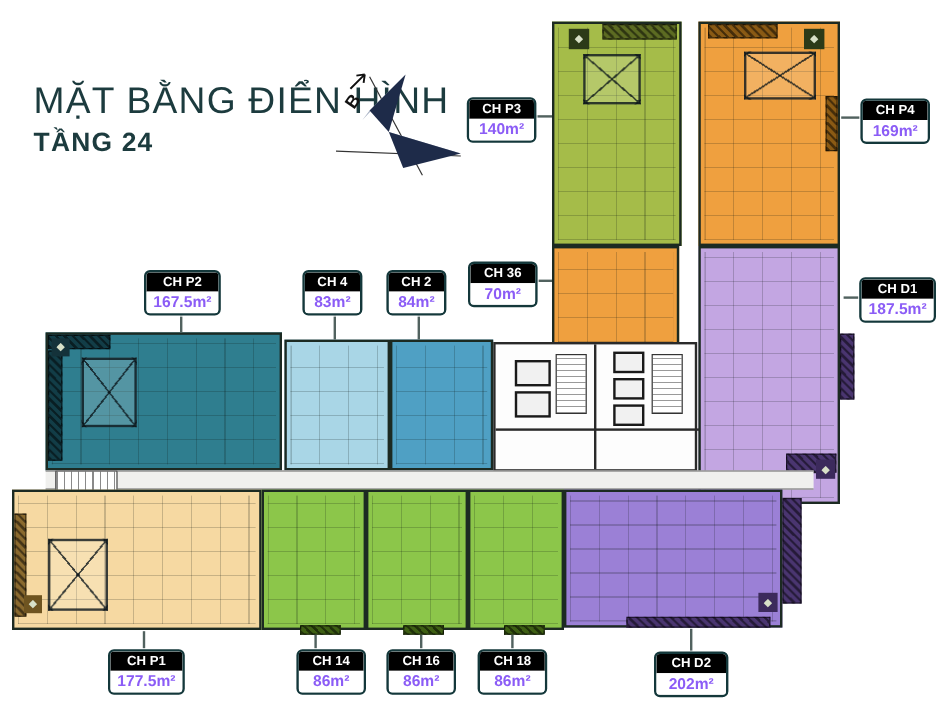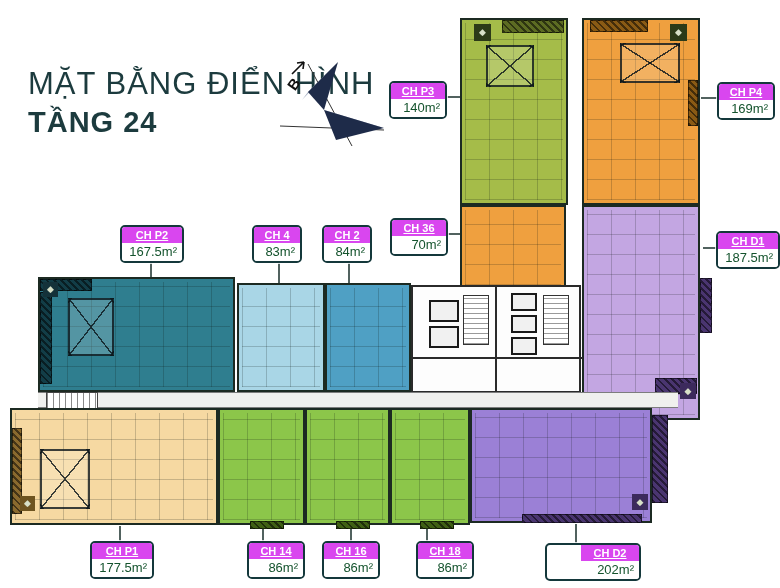--- a/index.html
+++ b/index.html
@@ -2,21 +2,21 @@
 <html><head>
 <meta charset="utf-8">
 <style>
   html,body{margin:0;padding:0;background:#fff;}
   .stage{position:relative;width:780px;height:588px;background:#ffffff;overflow:hidden;
          font-family:"Liberation Sans",sans-serif;}
 
   
   .title{position:absolute;left:28px;top:66px;color:#1c3b3e;}
   .title .t1{font-size:31px;letter-spacing:1px;font-weight:500;}
-  .title .t2{font-size:29px;font-weight:800;letter-spacing:1px;margin-top:4px;}
+  .title .t2{font-size:22px;font-weight:800;letter-spacing:1px;margin-top:4px;}
 
   
   .unit{position:absolute;border:2px solid #1c2a22;box-sizing:border-box;}
   .unit::after{content:"";position:absolute;inset:3px;pointer-events:none;z-index:0;
     background:
       repeating-linear-gradient(90deg, rgba(10,20,15,.20) 0 1px, transparent 1px 24px),
       repeating-linear-gradient(0deg,  rgba(10,20,15,.20) 0 1px, transparent 1px 20px);}
   .unit>*{position:absolute;z-index:1;}
 
   #u-p3{left:460px;top:18px;width:108px;height:187px;}
@@ -106,34 +106,34 @@
   #l-d1{left:703px;top:247px;width:13px;}
   #l-p1{left:119px;top:526px;height:15px;}
   #l-14{left:262px;top:529px;height:12px;}
   #l-16{left:350px;top:529px;height:12px;}
   #l-18{left:426px;top:529px;height:12px;}
   #l-d2{left:575px;top:524px;height:19px;}
 
   
   .ulabel{position:absolute;border:2px solid #14383b;border-radius:5px;overflow:hidden;
           background:#fff;text-align:center;z-index:5;box-shadow:0 0 0 1px rgba(255,255,255,.8);}
-  .ulabel-name{background:#d946ef;color:#fff;font-weight:700;font-size:11px;padding:2px 5px 2px;text-decoration:underline;}
-  .ulabel-area{background:#fff;color:#14532d;font-weight:400;font-size:13px;padding:1px 5px 2px;text-align:right;}
+  .ulabel-name{background:#000000;color:#fff;font-weight:700;font-size:11px;padding:2px 5px 2px;}
+  .ulabel-area{background:#fff;color:#8b5cf6;font-weight:700;font-size:13px;padding:1px 5px 2px;}
   #lab-p3{left:389px;top:81px;width:54px;}
   #lab-p4{left:717px;top:82px;width:54px;}
   #lab-p2{left:120px;top:225px;width:60px;}
   #lab-4 {left:252px;top:225px;width:46px;}
   #lab-2 {left:322px;top:225px;width:46px;}
   #lab-36{left:390px;top:218px;width:54px;}
   #lab-d1{left:716px;top:231px;width:60px;}
   #lab-p1{left:90px;top:541px;width:60px;}
   #lab-14{left:234px;top:541px;width:54px;margin-left:13px;}
   #lab-16{left:322px;top:541px;width:54px;}
-  #lab-18{left:416px;top:541px;width:54px;}
-  #lab-d2{left:545px;top:543px;width:58px;padding-left:34px;}
+  #lab-18{left:398px;top:541px;width:54px;}
+  #lab-d2{left:545px;top:543px;width:58px;}
 
   
   #compass{position:absolute;left:272px;top:48px;width:120px;height:100px;}
 </style>
 </head>
 <body>
 
 <div class="stage">
 
   <div class="title">

